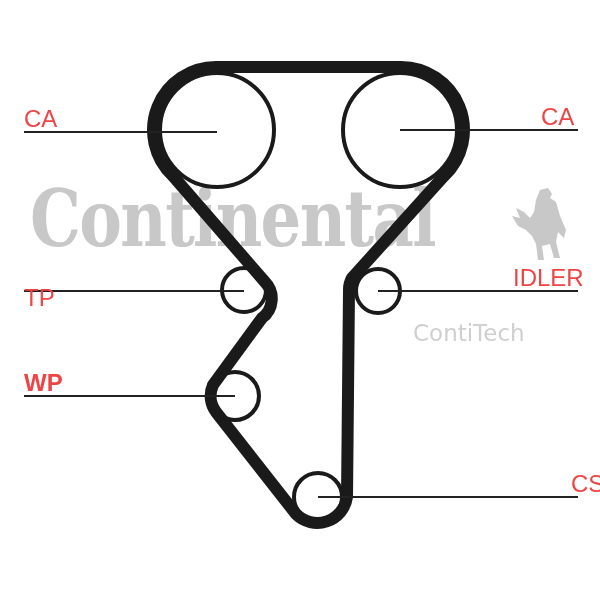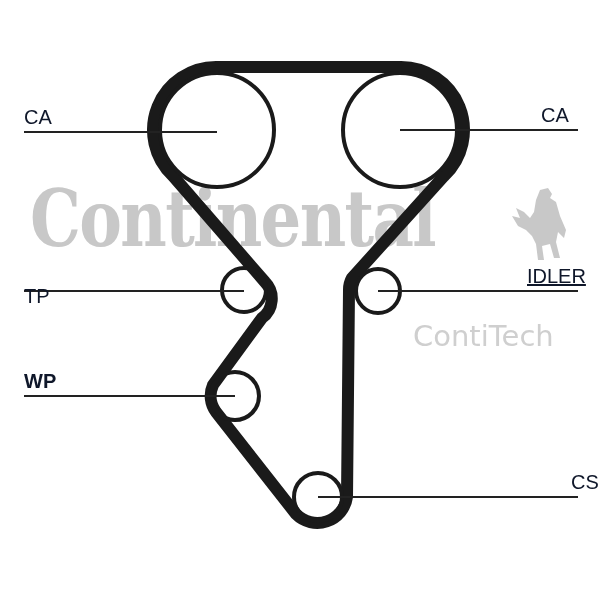--- a/index.html
+++ b/index.html
@@ -5,27 +5,27 @@
     html, body { margin: 0; padding: 0; background: #ffffff; }
     body { width: 600px; height: 600px; position: relative; overflow: hidden; font-family: "DejaVu Sans", sans-serif; }
     .stage { position: absolute; left: 0; top: 0; width: 600px; height: 600px; }
     .watermark {
       position: absolute; left: 30px; top: 180px; color: #c8c8c8;
       font-family: "DejaVu Serif", serif; font-weight: bold; font-size: 78px;
       letter-spacing: -2px; line-height: 1; transform: scaleX(0.82); transform-origin: left top;
     }
     .watermark-sub {
       position: absolute; left: 413px; top: 322px; color: #cfcfcf;
-      font-family: "DejaVu Sans", sans-serif; font-size: 29px; line-height: 1;
+      font-family: "DejaVu Sans", sans-serif; font-size: 23px; line-height: 1;
     }
     .horse { position: absolute; left: 502px; top: 186px; width: 70px; height: 80px; }
     svg.diagram { position: absolute; left: 0; top: 0; }
     .label {
-      position: absolute; font-family: "Liberation Sans", sans-serif; font-size: 20px;
-      color: #0f172a; line-height: 1;
+      position: absolute; font-family: "Liberation Sans", sans-serif; font-size: 24px;
+      color: #ef4444; line-height: 1;
     }
   </style>
 </head>
 <body>
 
 <div class="stage">
 
   <div class="watermark">Continental</div>
   <div class="watermark-sub">ContiTech</div>
 
@@ -61,16 +61,16 @@
     <line x1="400" y1="130" x2="578" y2="130" stroke="#222" stroke-width="2"></line>
     <line x1="24" y1="291" x2="244" y2="291" stroke="#222" stroke-width="2"></line>
     <line x1="378" y1="291" x2="578" y2="291" stroke="#222" stroke-width="2"></line>
     <line x1="24" y1="396" x2="235" y2="396" stroke="#222" stroke-width="2"></line>
     <line x1="318" y1="497" x2="578" y2="497" stroke="#222" stroke-width="2"></line>
   </svg>
 
   <div class="label" style="left:24px; top:107px;">CA</div>
   <div class="label" style="left:541px; top:105px;">CA</div>
   <div class="label" style="left:24px; top:266px;margin-top:20px;">TP</div>
-  <div class="label" style="left:527px; top:266px;text-decoration:underline;">IDLER</div>
+  <div class="label" style="left:513px; top:266px;">IDLER</div>
   <div class="label" style="left:24px; top:371px;font-weight:bold;">WP</div>
   <div class="label" style="left:571px; top:472px;">CS</div>
 </div>
 
 </body></html>

